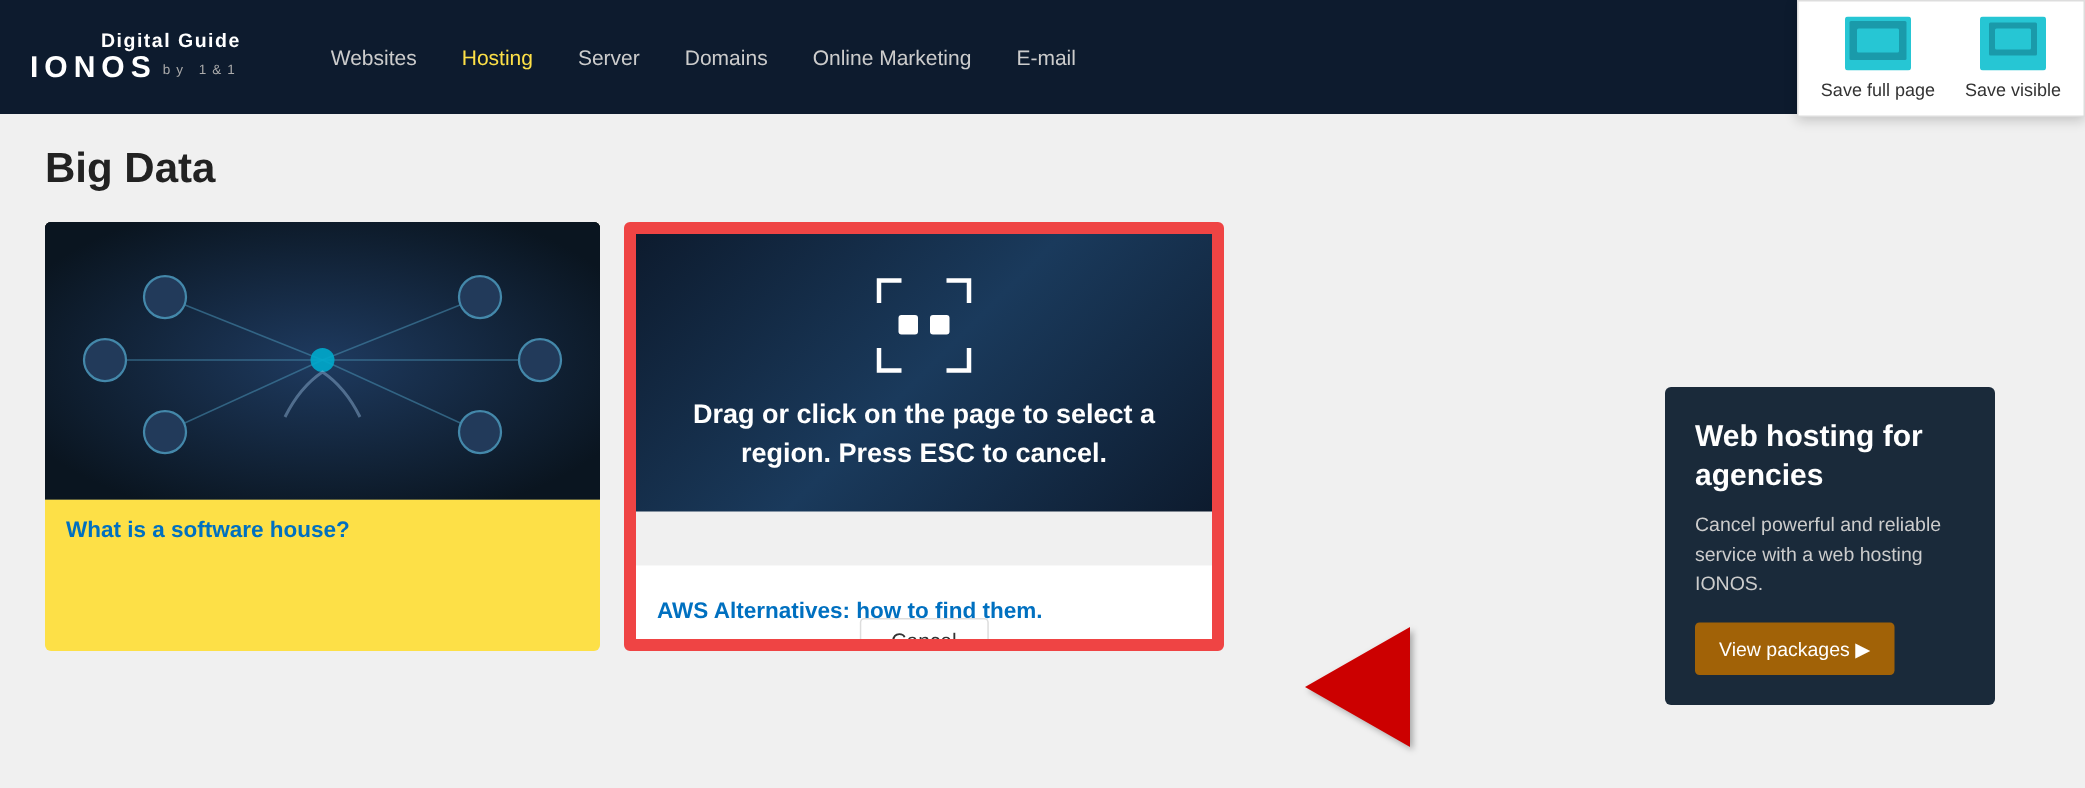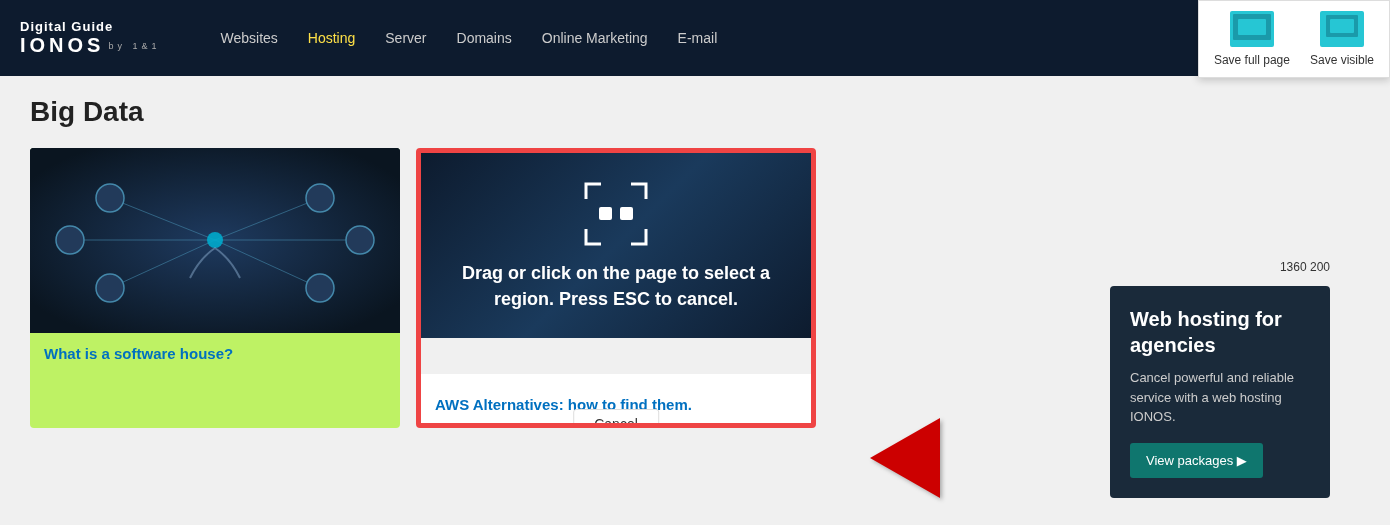--- a/index.html
+++ b/index.html
@@ -18,20 +18,21 @@
     .logo-area {
       display: flex;
       flex-direction: column;
       margin-right: 60px;
     }
     .logo-title {
       color: #ffffff;
       font-size: 13px;
       font-weight: bold;
       letter-spacing: 1px;
+      text-align: right;
     }
     .logo-ionos {
       color: #ffffff;
       font-size: 20px;
       font-weight: bold;
       letter-spacing: 4px;
       display: flex;
       align-items: center;
     }
     .logo-by {
@@ -125,21 +126,21 @@
 
     
     .cards-row {
       display: flex;
       gap: 16px;
       position: relative;
     }
 
     
     .card {
-      background: #bef264;
+      background: #fde047;
       border-radius: 4px;
       overflow: hidden;
       flex: 1;
       max-width: 370px;
     }
     .card-img {
       width: 100%;
       height: 185px;
       background: #1a2a3a;
       display: flex;
@@ -162,21 +163,21 @@
       font-weight: bold;
     }
 
     
     .card-overlay-wrapper {
       position: relative;
       flex: 1;
       max-width: 400px;
     }
     .card-overlay {
-      border: 5px solid #ef4444;
+      border: 8px solid #ef4444;
       border-radius: 4px;
       overflow: hidden;
       position: relative;
     }
     .card-img-dark {
       width: 100%;
       height: 185px;
       background: linear-gradient(135deg, #0d1b2e 0%, #1a3a5c 50%, #0d1b2e 100%);
       display: flex;
       flex-direction: column;
@@ -257,21 +258,21 @@
       line-height: 1.3;
       margin-bottom: 10px;
     }
     .ad-desc {
       font-size: 13px;
       color: #cccccc;
       line-height: 1.5;
       margin-bottom: 16px;
     }
     .ad-btn {
-      background: #0f766e;
+      background: #a16207;
       color: #ffffff;
       border: none;
       padding: 10px 16px;
       font-size: 13px;
       border-radius: 3px;
       cursor: pointer;
       display: flex;
       align-items: center;
       gap: 4px;
     }
@@ -390,22 +391,20 @@
           <div class="cancel-overlay">Cancel</div>
         </div>
       </div>
     </div>
 
     <div class="red-arrow">
       <div class="arrow-shape"></div>
     </div>
 
     <div class="sidebar">
-      <div class="coords">1360
-200</div>
       <div class="ad-card">
         <div class="ad-title">Web hosting for agencies</div>
         <div class="ad-desc">Cancel powerful and reliable service with a web hosting IONOS.</div>
         <button class="ad-btn">View packages ▶</button>
       </div>
     </div>
 
   </div>
 
 </div>

